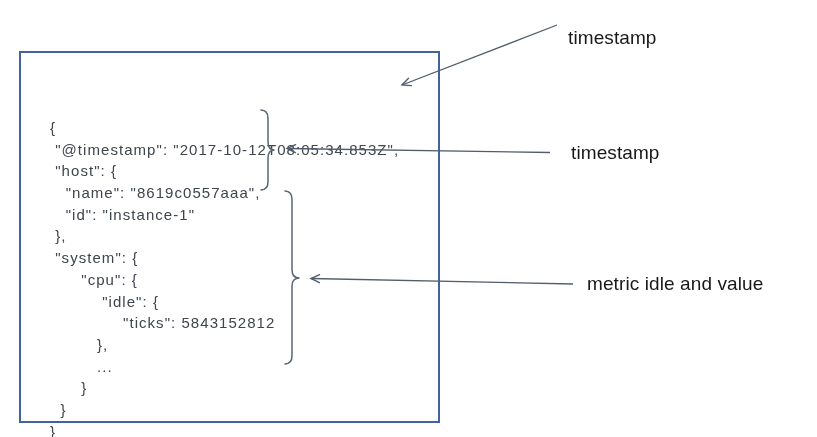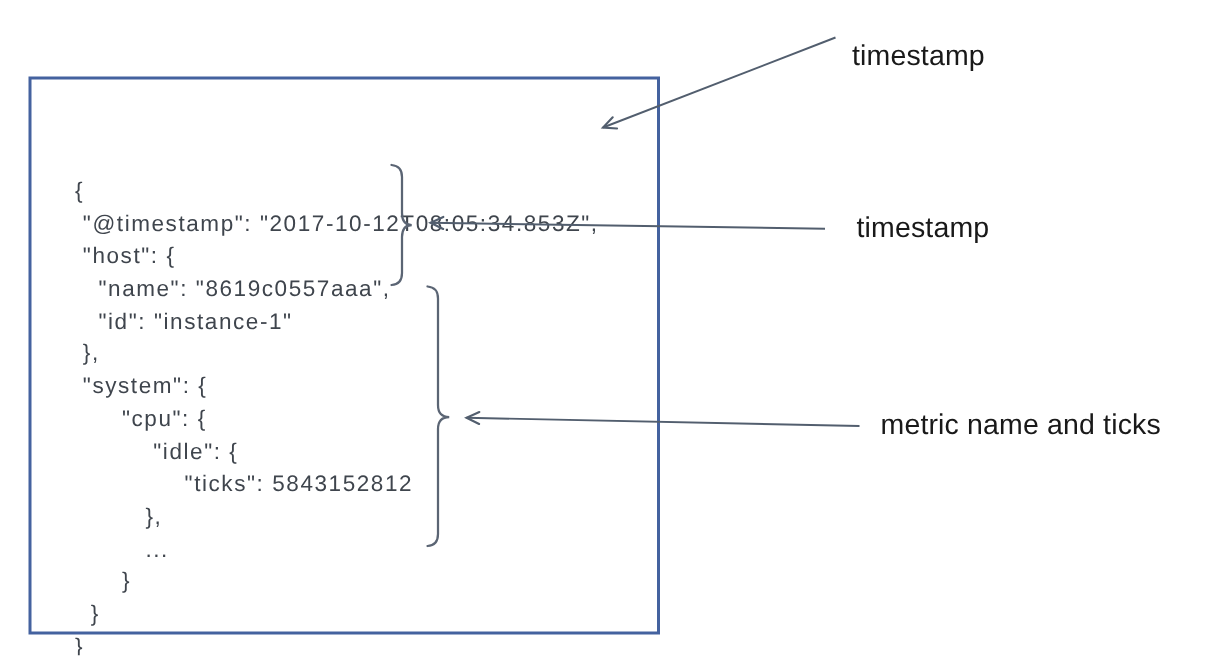--- a/index.html
+++ b/index.html
@@ -100,15 +100,15 @@
 
     <line x1="550" y1="152.5" x2="287" y2="148.5" stroke="#525e6e" stroke-width="1.3" marker-end="url(#ah)"></line>
 
     <line x1="573" y1="284" x2="311" y2="278.5" stroke="#525e6e" stroke-width="1.3" marker-end="url(#ah)"></line>
   </svg>
 
   <div class="label label-timestamp">timestamp</div>
 
   <div class="label label-dimensions">timestamp</div>
 
-  <div class="label label-metric">metric name and ticks</div>
+  <div class="label label-metric">metric idle and value</div>
 
 </div>
 
 </body></html>

